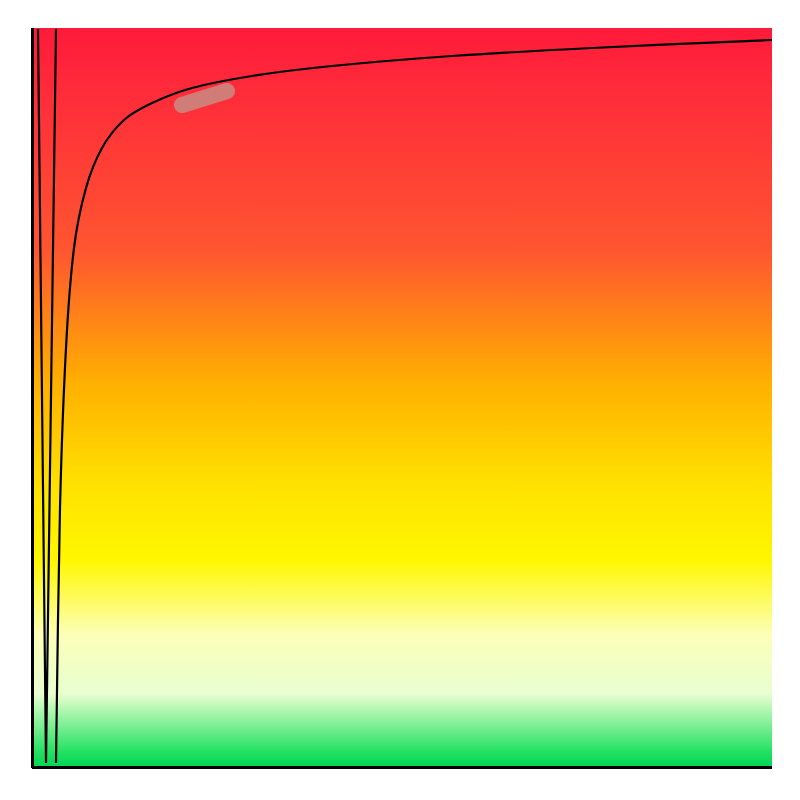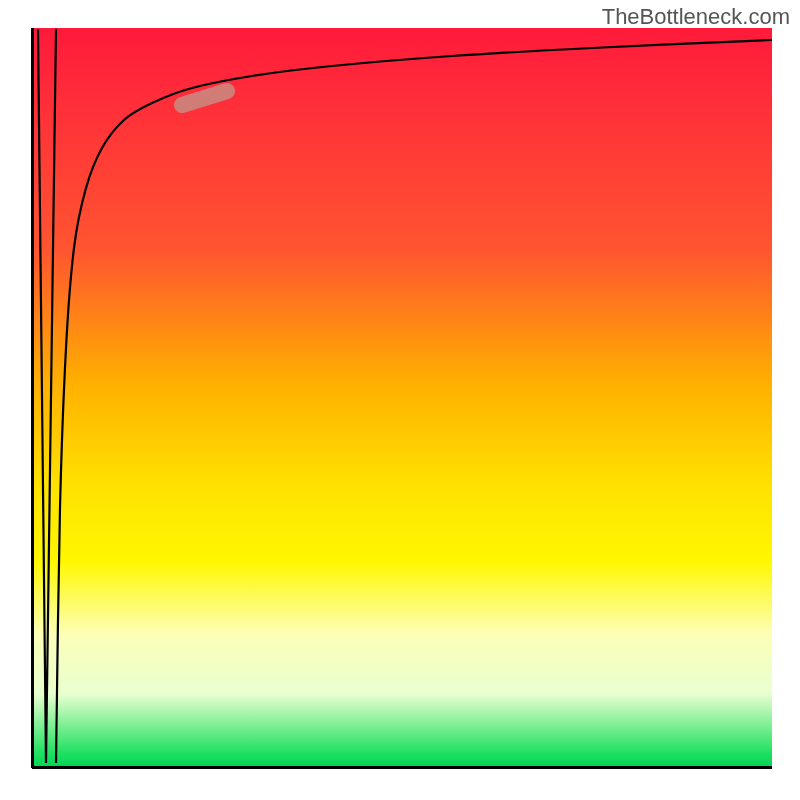--- a/index.html
+++ b/index.html
@@ -73,21 +73,20 @@
     stroke-width: 16;
     stroke-linecap: round;
     opacity: 0.85;
   }
 </style>
 </head>
 <body>
 
 <div class="stage">
 
-  <div class="watermark">TheBottleneck.com</div>
 
   <div class="plot-area"></div>
 
   <div class="axis-y"></div>
   <div class="axis-x"></div>
 
   <svg class="curve-layer" viewBox="0 0 740 740" preserveAspectRatio="none">
     <path d="M6.0 1.0 L14.0 735.0 L24.0 1.0" id="dip-path" fill="none" stroke="#000" stroke-width="2.2"></path>
     <path d="M24 735 C24.7 692.5, 26.3 549.2, 28.0 480.0 C29.7 410.8, 31.7 363.3, 34.0 320.0 C36.3 276.7, 38.7 246.7, 42.0 220.0 C45.3 193.3, 49.3 176.7, 54.0 160.0 C58.7 143.3, 63.7 131.3, 70.0 120.0 C76.3 108.7, 83.7 99.5, 92.0 92.0 C100.3 84.5, 108.7 80.3, 120.0 75.0 C131.3 69.7, 143.3 64.5, 160.0 60.0 C176.7 55.5, 196.7 51.7, 220.0 48.0 C243.3 44.3, 266.7 41.3, 300.0 38.0 C333.3 34.7, 376.7 31.0, 420.0 28.0 C463.3 25.0, 506.7 22.7, 560.0 20.0 C613.3 17.3, 710.0 13.3, 740.0 12.0" id="curve-path" fill="none" stroke="#000" stroke-width="2.2"></path>
     <line class="marker" id="marker-line" x1="150" y1="77" x2="195" y2="63"></line>

